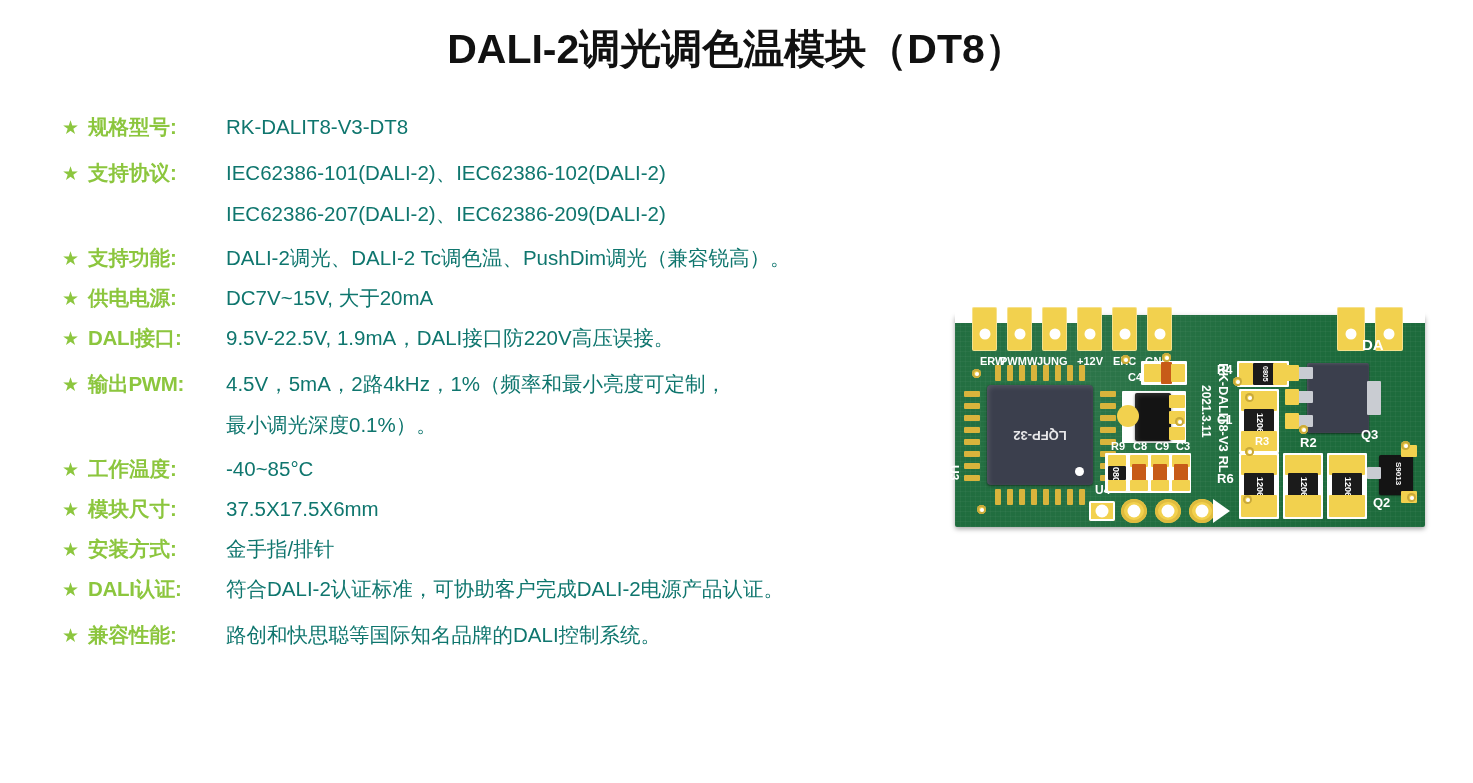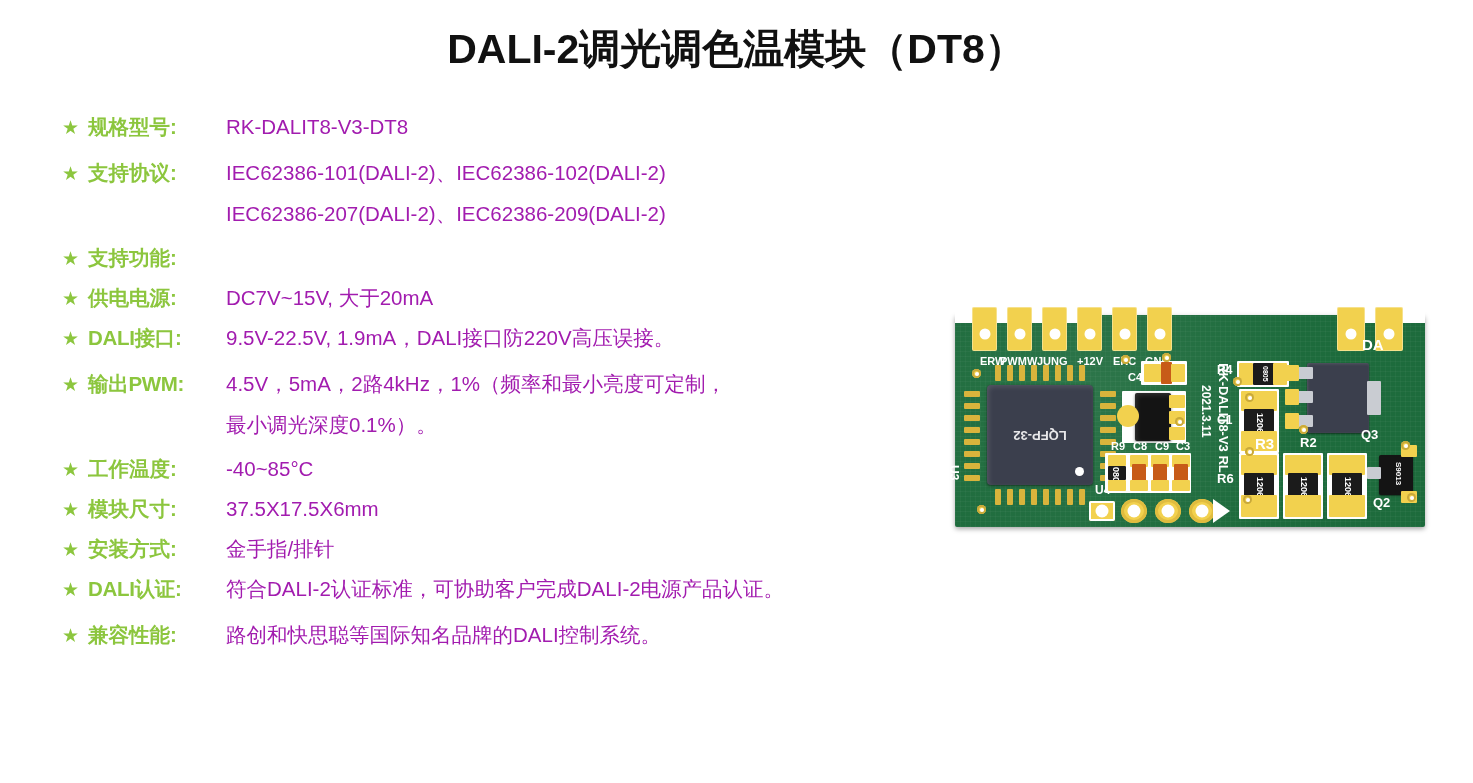--- a/index.html
+++ b/index.html
@@ -28,21 +28,21 @@
   .star{
     flex:0 0 auto;width:26px;font-size:19px;line-height:30px;
     color:#8CC63E;text-align:left;padding-top:1px;
   }
   .spec-label{
     flex:0 0 auto;width:138px;
     font-size:20.5px;font-weight:bold;color:#8CC63E;
     line-height:30px;white-space:nowrap;
   }
   .spec-value{
-    flex:1 1 auto;font-size:20.5px;color:#a21caf;
+    flex:1 1 auto;font-size:20.5px;color:#0f766e;
     line-height:30px;white-space:nowrap;
   }
   .spec-value .vline{display:block;line-height:41px;}
   .spec-row.multi .spec-label{line-height:41px;}
   .spec-row.multi .star{line-height:41px;}
 
   
   .spec-label.wide{letter-spacing:-0.3px;}
 
   
@@ -182,20 +182,23 @@
       <span class="spec-label">支持协议:</span>
       <span class="spec-value">
         <span class="vline">IEC62386-101(DALI-2)、IEC62386-102(DALI-2)</span>
         <span class="vline">IEC62386-207(DALI-2)、IEC62386-209(DALI-2)</span>
       </span>
     </div>
 
     <div class="spec-row">
       <span class="star">★</span>
       <span class="spec-label">支持功能:</span>
+      <span class="spec-value">
+        <span class="vline" style="line-height:30px">DALI-2调光、DALI-2 Tc调色温、PushDim调光（兼容锐高）。</span>
+      </span>
     </div>
 
     <div class="spec-row">
       <span class="star">★</span>
       <span class="spec-label">供电电源:</span>
       <span class="spec-value">
         <span class="vline" style="line-height:30px">DC7V~15V, 大于20mA</span>
       </span>
     </div>
 
@@ -412,21 +415,21 @@
     <div class="transistor" style="left:352px;top:58px;width:62px;height:70px;background:#3b3f4d;"></div>
     <div class="pad-silver" style="left:336px;top:62px;width:22px;height:12px;"></div>
     <div class="pad-silver" style="left:336px;top:86px;width:22px;height:12px;"></div>
     <div class="pad-silver" style="left:336px;top:110px;width:22px;height:12px;"></div>
     <div class="pad-gold" style="left:330px;top:60px;width:14px;height:16px;"></div>
     <div class="pad-gold" style="left:330px;top:84px;width:14px;height:16px;"></div>
     <div class="pad-gold" style="left:330px;top:108px;width:14px;height:16px;"></div>
     <div class="pad-silver" style="left:412px;top:76px;width:14px;height:34px;"></div>
     <div class="silk" style="left:406px;top:122px;font-size:13px;">Q3</div>
 
-    <div class="silk" style="left:300px;top:130px;font-size:15px;">R3</div>
+    <div class="silk" style="left:300px;top:130px;font-size:11px;">R3</div>
     <div class="silk" style="left:345px;top:130px;font-size:13px;">R2</div>
     <div class="silk" style="left:262px;top:166px;font-size:13px;">R6</div>
 
     <div class="pad-white" style="left:284px;top:148px;width:40px;height:66px;"></div>
     <div class="pad-gold" style="left:286px;top:150px;width:36px;height:20px;"></div>
     <div class="smd" style="left:289px;top:168px;width:30px;height:28px;">
         <span class="smd-lbl" style="left:21px;top:4px;">1206</span>
       </div>
     <div class="pad-gold" style="left:286px;top:190px;width:36px;height:22px;"></div>
 

